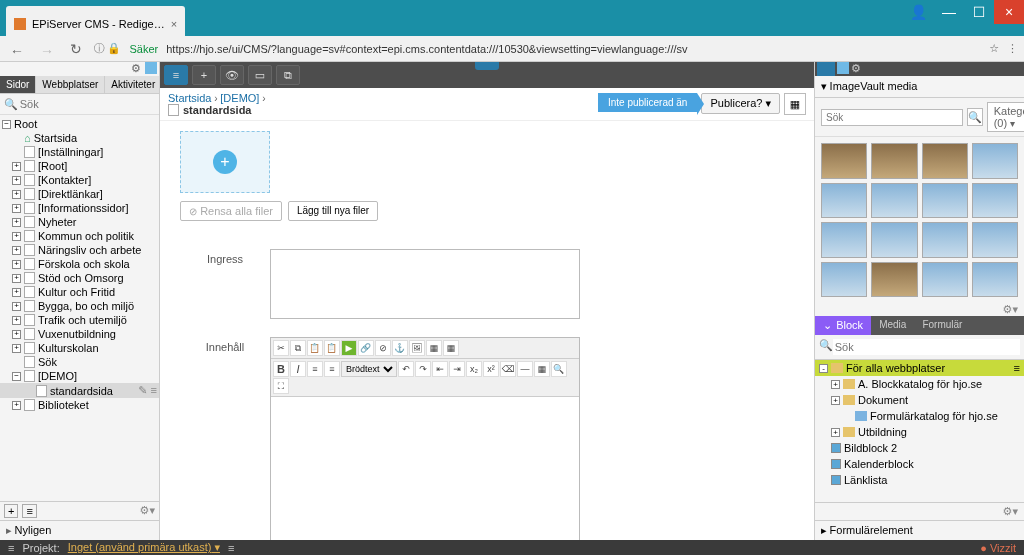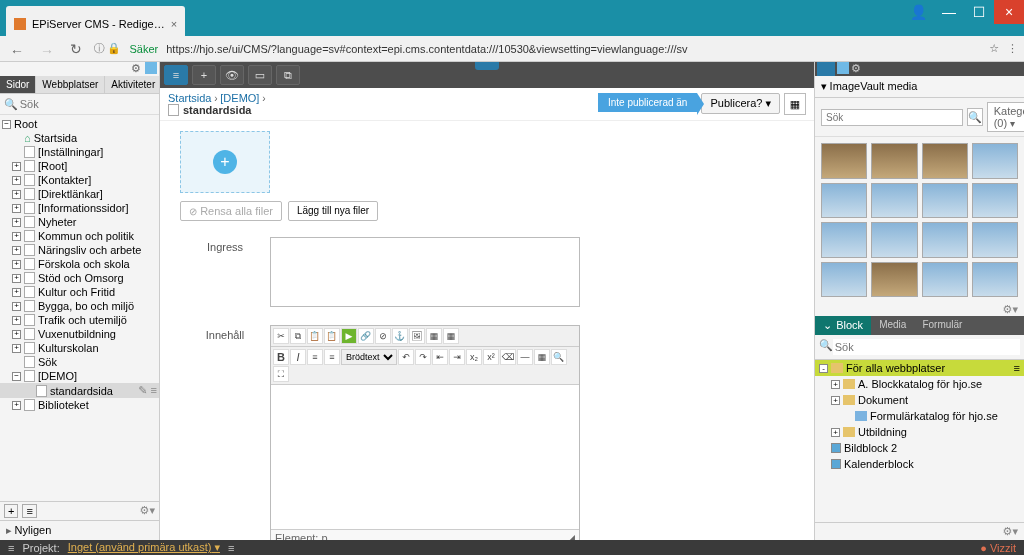--- a/index.html
+++ b/index.html
@@ -56,21 +56,21 @@
 .page-title { font-weight: bold; font-size: 12px; color: #333; display: flex; align-items: center; gap: 4px; }
 .pub-controls { display: flex; gap: 4px; align-items: flex-start; }
 .badge-unpub { background: #49a3e0; color: #fff; padding: 4px 10px; position: relative; font-size: 10px; }
 .badge-unpub::after { content: ''; position: absolute; right: -7px; top: 0; border-top: 11px solid transparent; border-bottom: 11px solid transparent; border-left: 7px solid #49a3e0; }
 .btn-pub { background: #f4f4f4; border: 1px solid #bbb; padding: 3px 8px; border-radius: 2px; cursor: pointer; }
 .view-btn { width: 22px; height: 22px; border: 1px solid #bbb; display: flex; align-items: center; justify-content: center; }
 
 .form-area { flex: 1; overflow: auto; padding: 10px 20px; }
 .upload-box { width: 90px; height: 62px; border: 1px dashed #8cc6e6; background: #eaf5fb; display: flex; align-items: center; justify-content: center; margin-bottom: 8px; }
 .upload-plus { width: 24px; height: 24px; background: #4fb4e6; border-radius: 50%; color: #fff; display: flex; align-items: center; justify-content: center; font-size: 16px; }
-.file-btns { display: flex; gap: 6px; margin-bottom: 16px; }
+.file-btns { display: flex; gap: 6px; margin-bottom: 28px; }
 .file-btn { padding: 3px 8px; border: 1px solid #bbb; border-radius: 2px; font-size: 10px; cursor: pointer; }
 .file-btn.disabled { color: #aaa; }
 .form-row { display: flex; margin-bottom: 16px; }
 .form-label { width: 90px; color: #555; font-size: 11px; padding-top: 4px; text-align: center; }
 .form-field { flex: 1; max-width: 310px; }
 .textarea { width: 100%; height: 70px; border: 1px solid #bbb; resize: none; }
 .rte { border: 1px solid #bbb; width: 310px; }
 .rte-tb { background: #f0f0f0; border-bottom: 1px solid #ccc; padding: 2px; display: flex; flex-wrap: wrap; gap: 1px; }
 .rte-tb .tbi { width: 16px; height: 16px; border: 1px solid #ddd; background: #fff; display: inline-flex; align-items: center; justify-content: center; font-size: 9px; color: #444; }
 .rte-tb select { height: 16px; font-size: 9px; border: 1px solid #ccc; }
@@ -85,21 +85,21 @@
 .iv-search-row { display: flex; padding: 4px 6px; gap: 4px; align-items: center; border-bottom: 1px solid #ddd; }
 .iv-search { flex: 1; border: 1px solid #bbb; padding: 2px 4px; font-size: 10px; }
 .iv-search-btn { width: 20px; height: 18px; border: 1px solid #bbb; background: #fff; color: #e08b2e; display: flex; align-items: center; justify-content: center; }
 .iv-cat { border: 1px solid #bbb; padding: 2px 6px; font-size: 10px; color: #666; background: #fff; }
 .iv-grid { display: grid; grid-template-columns: repeat(4, 1fr); gap: 4px; padding: 6px; }
 .thumb { width: 100%; aspect-ratio: 1.3; background: linear-gradient(#88b4d8, #c8dceb); border: 1px solid #aaa; }
 .thumb.brown { background: linear-gradient(#8b6f4a, #c4a87a); }
 .iv-gear { text-align: right; padding: 0 6px; color: #888; }
 .right-tabs { display: flex; background: #555; }
 .right-tab { padding: 3px 8px; font-size: 10px; color: #ccc; cursor: pointer; }
-.right-tab.active { background: #0f766e; color: #fff; }
+.right-tab.active { background: #8b5cf6; color: #fff; }
 .right-tab .chev { margin-right: 4px; }
 .right-search { display: flex; padding: 4px; border-bottom: 1px solid #ccc; }
 .right-search input { flex: 1; border: 1px solid #bbb; padding: 2px; }
 .block-tree { flex: 1; overflow: auto; }
 .block-node { display: flex; align-items: center; padding: 2px 4px; gap: 3px; font-size: 10px; cursor: pointer; }
 .block-node.hl { background: #c7da3b; }
 .block-node .bexp { width: 9px; height: 9px; border: 1px solid #888; font-size: 8px; display: inline-flex; align-items: center; justify-content: center; background: #fff; }
 .folder-ico { width: 12px; height: 10px; background: #e6c46b; display: inline-block; }
 .folder-ico.blue { background: #7bb3e0; }
 .block-ico { width: 10px; height: 10px; background: #fff; border: 1px solid #888; display: inline-block; }
@@ -438,22 +438,28 @@
         <div class="block-node" style="padding-left: 4px;">
           <span style="width:9px;display:inline-block"></span>
           <span class="block-ico b"></span>
           <span>Bildblock 2</span>
         </div>
         <div class="block-node" style="padding-left: 4px;">
           <span style="width:9px;display:inline-block"></span>
           <span class="block-ico b"></span>
           <span>Kalenderblock</span>
         </div>
+        <div class="block-node" style="padding-left: 4px;">
+          <span style="width:9px;display:inline-block"></span>
+          <span class="block-ico b"></span>
+          <span>Länklista</span>
+        </div>
       </div>
     <div class="right-gear">⚙▾</div>
+    <div class="right-section">▸ <span>Formulärelement</span></div>
   </div>
 </div>
 
 <div class="bottom-bar">
   <span>≡</span>
   <span>Projekt:</span>
   <span class="proj-val"><span>Inget (använd primära utkast)</span> ▾</span>
   <span>≡</span>
   <span class="vizzit">Vizzit</span>
 </div>

